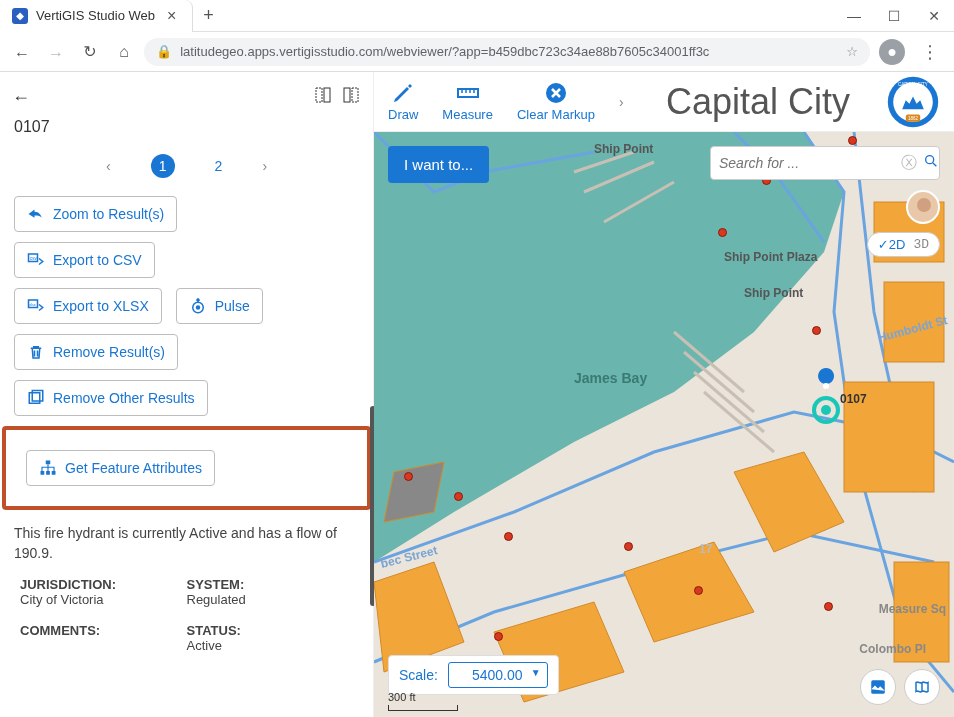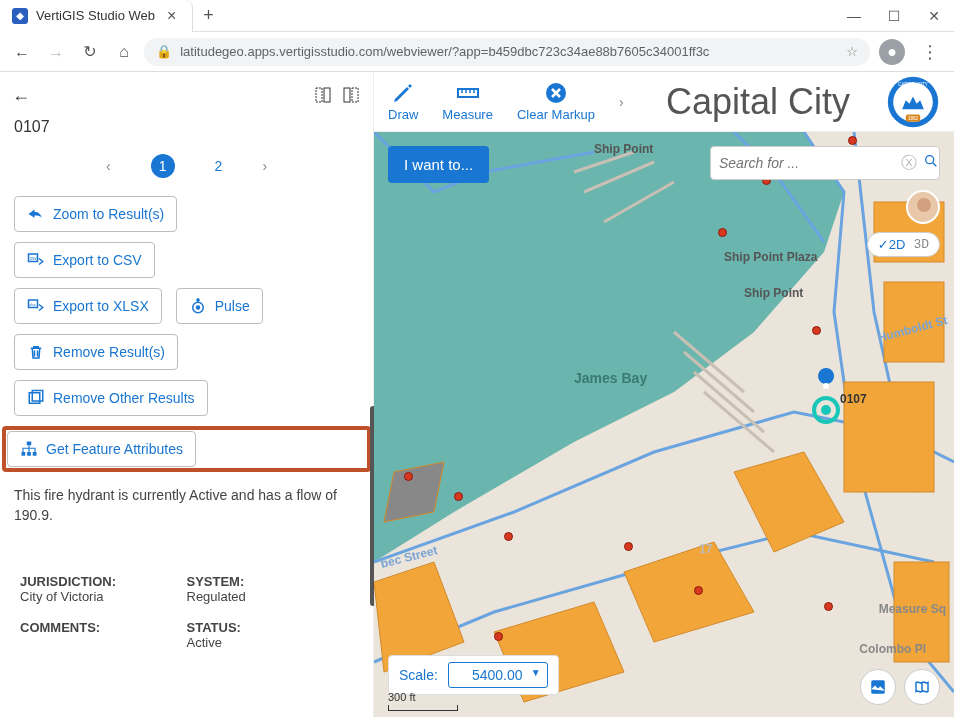--- a/index.html
+++ b/index.html
@@ -31,25 +31,25 @@
 .side-title { padding: 0 14px 10px; font-size: 16px; color: #333; }
 .pager { display:flex; align-items:center; justify-content:center; gap:40px; padding: 8px 0 18px; }
 .pager .arrow { color:#888; font-size:14px; cursor:pointer; }
 .pager .pg { color:#1976d2; font-size:14px; cursor:pointer; }
 .pager .pg.active { background:#1976d2; color:#fff; width:24px; height:24px; border-radius:50%; display:flex; align-items:center; justify-content:center; }
 
 .actions { padding: 0 14px; display:flex; flex-direction:column; gap:10px; position:relative; }
 .btn { display:inline-flex; align-items:center; gap:8px; border:1px solid #bdbdbd; border-radius:4px; background:#fff; color:#1976d2; font-size:14px; padding:8px 12px; cursor:pointer; width:fit-content; }
 .btn svg, .btn .ico { width:18px; height:18px; color:#1976d2; }
 .row2 { display:flex; gap:14px; }
-.highlight-box { border:4px solid #c0502a; border-radius:4px; padding:1px; margin-left:-12px; margin-right:-12px; }
+.highlight-box { border:4px solid #c0502a; border-radius:4px; padding:20px; margin-left:-12px; margin-right:-12px; }
 .scroll-thumb { position:absolute; right:-3px; top:210px; width:6px; height:200px; background:#555; border-radius:3px; }
 
 .description { padding: 14px; font-size:14px; color:#444; line-height:1.4; }
-.attributes { padding: 0 20px; display:grid; grid-template-columns: 1fr 1fr; row-gap:16px; font-size:13px;margin-top:35px; }
+.attributes { padding: 0 20px; display:grid; grid-template-columns: 1fr 1fr; row-gap:16px; font-size:13px; }
 .attr-label { font-weight:600; color:#444; }
 .attr-value { color:#444; }
 
 
 .mappane { flex:1; position:relative; overflow:hidden; }
 .map-toolbar { position:absolute; top:0; left:0; right:0; height:60px; background:#fff; display:flex; align-items:center; padding:0 14px; gap:24px; border-bottom:1px solid #eee; z-index:5; }
 .tool { display:flex; flex-direction:column; align-items:center; gap:2px; cursor:pointer; color:#1976d2; font-size:13px;text-align:right; }
 .tool svg { width:24px; height:24px; }
 .clear-tool svg circle { fill:#1976d2; }
 .chevron-small { color:#888; font-size:14px; }

